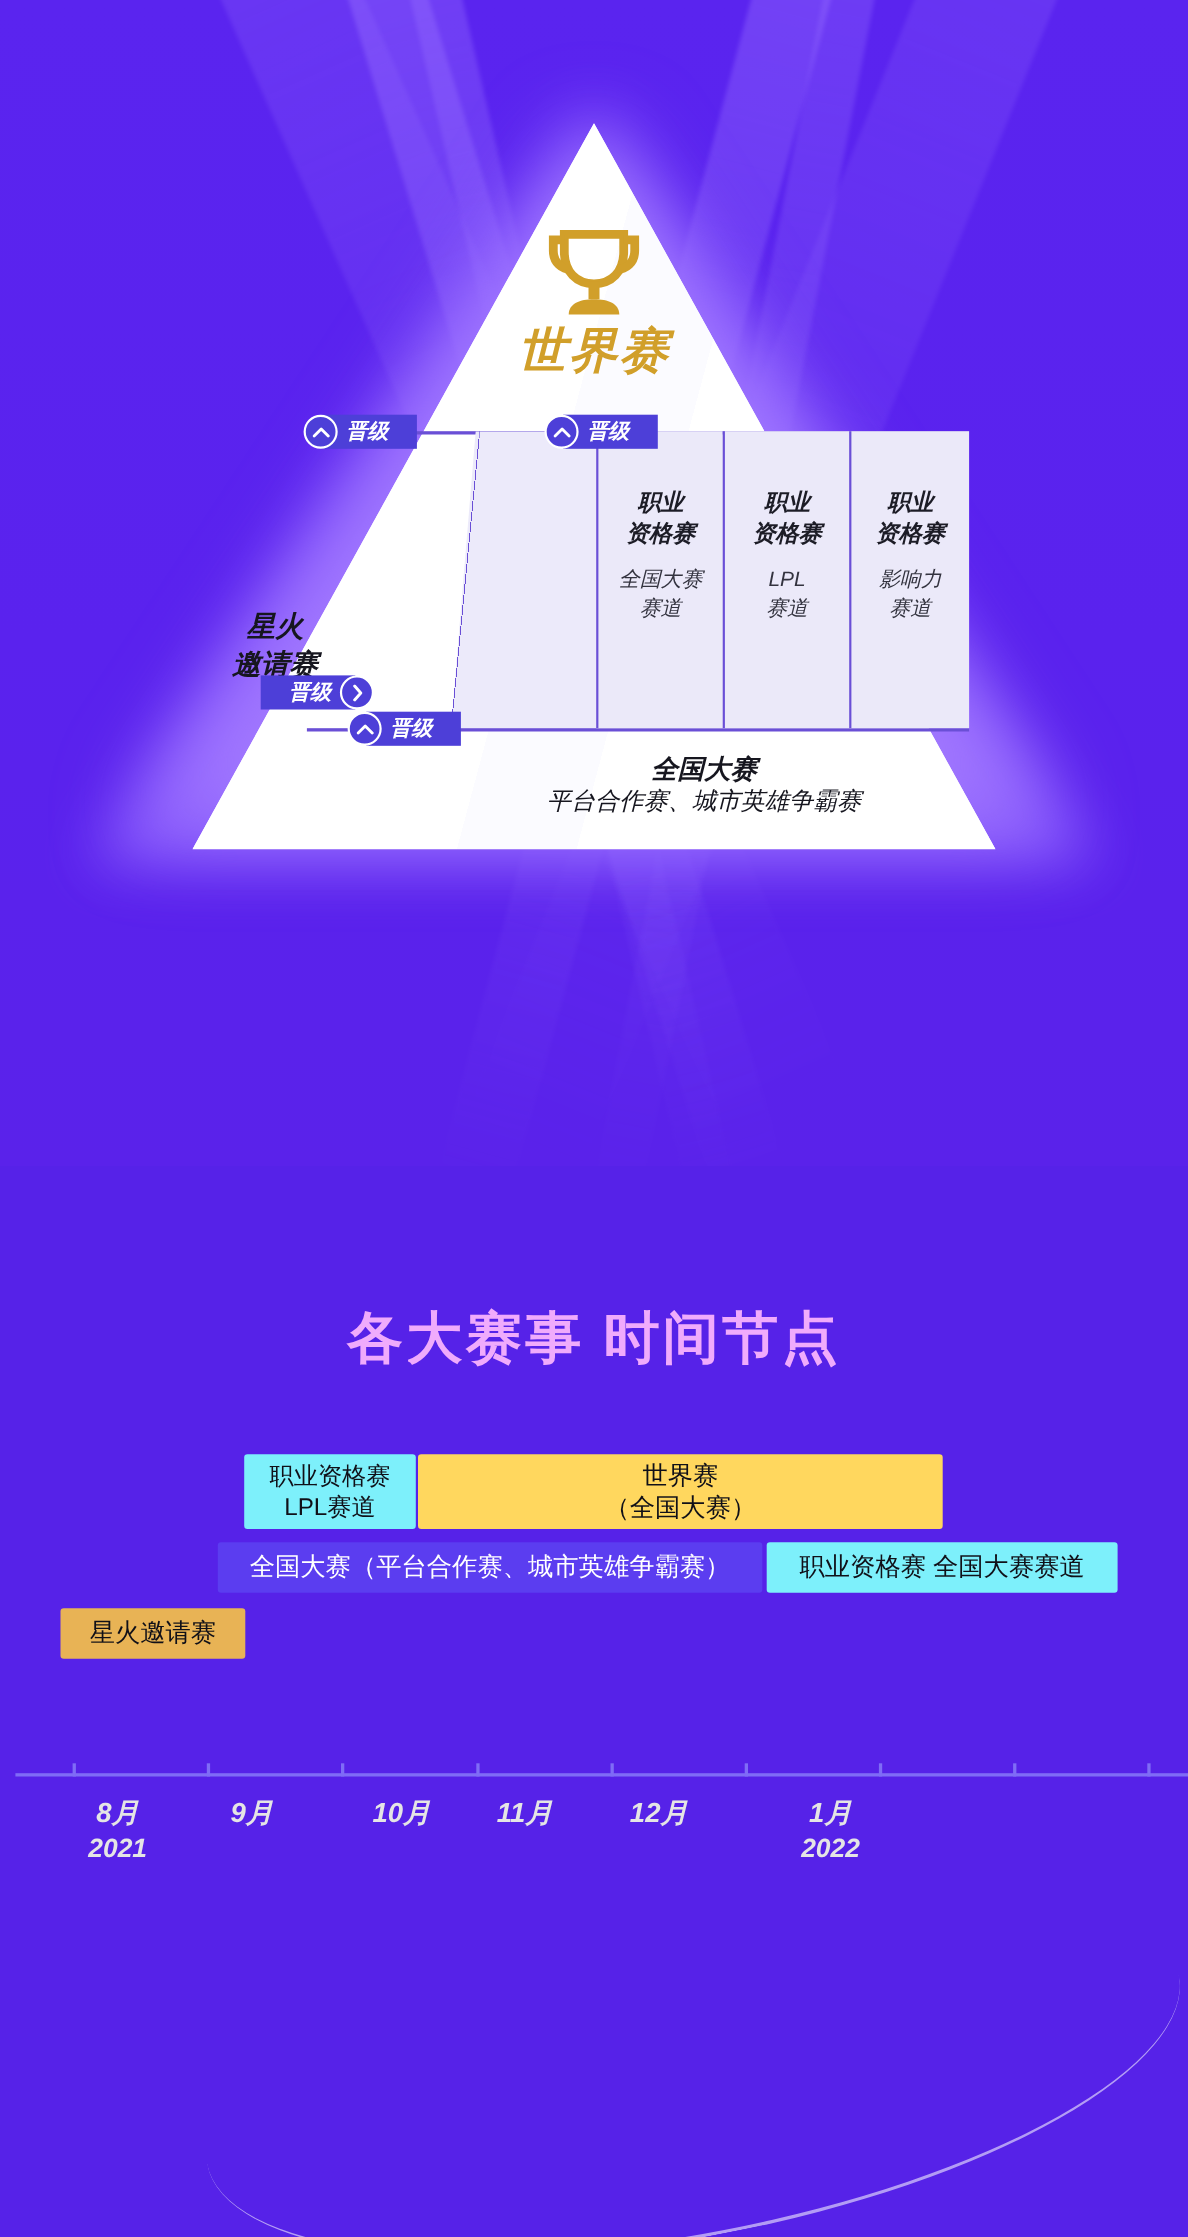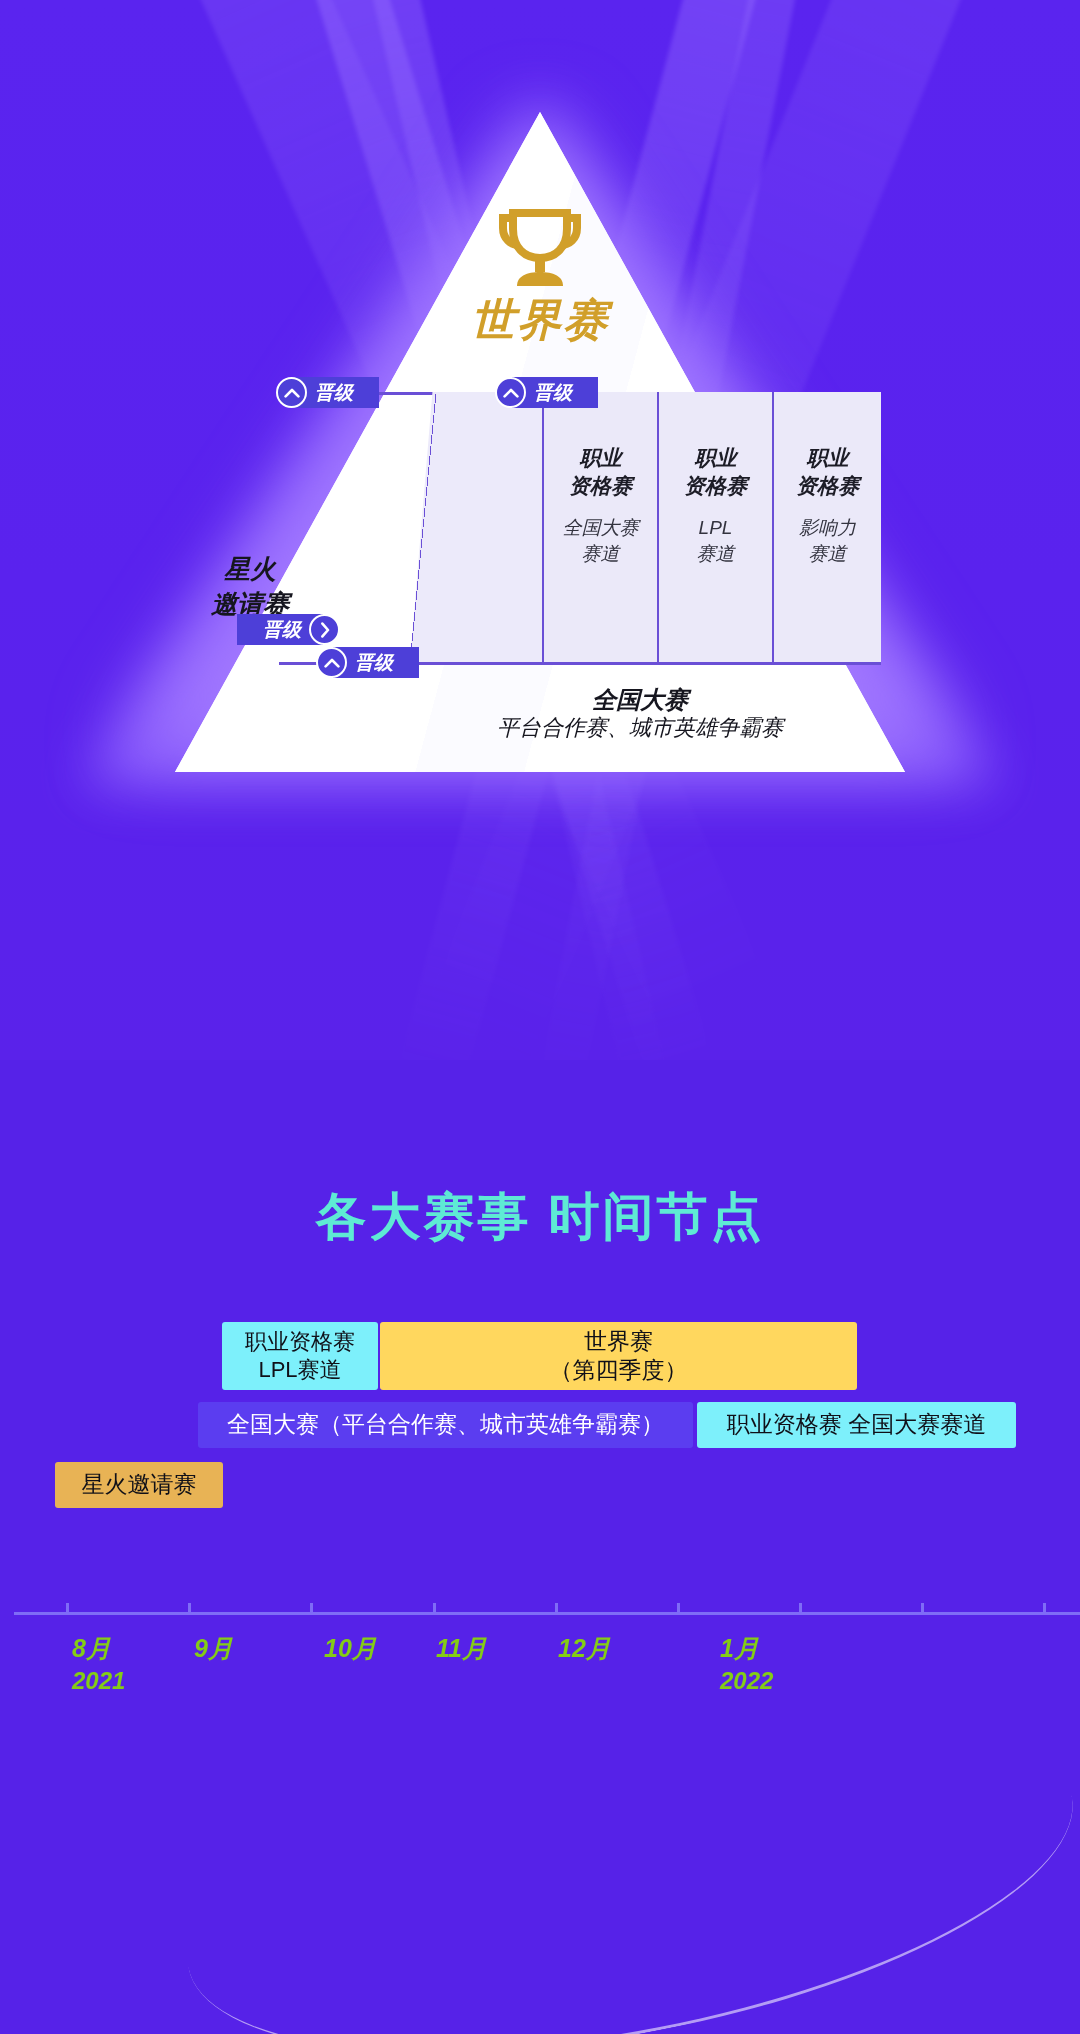--- a/index.html
+++ b/index.html
@@ -81,33 +81,33 @@
                display:flex;align-items:center;justify-content:center;z-index:2;flex:none;}
   .promo .circ svg{display:block;}
   .promo .lbl{position:relative;z-index:2;color:#ffffff;font-size:19px;font-weight:bold;
               font-style:italic;padding:0 10px 0 8px;line-height:31px;white-space:nowrap;}
   .promo.rev{flex-direction:row-reverse;}
   .promo.rev .chipbg{left:auto;right:17px;}
   .promo.rev .lbl{padding:0 8px 0 10px;}
 
   
   .headline{position:absolute;left:0;right:0;top:1183px;text-align:center;
-            color:#5eead4;font-size:51px;font-weight:bold;letter-spacing:3px;}
+            color:#f0abfc;font-size:51px;font-weight:bold;letter-spacing:3px;}
 
   
   .gantt{position:absolute;left:0;top:1322px;width:1080px;height:260px;}
   .bar{position:absolute;height:68px;box-sizing:border-box;display:flex;
        align-items:center;justify-content:center;text-align:center;
        border-radius:3px;line-height:1.28;}
   .bar.sm{height:46px;}
   .bar .t{padding:0 10px;}
   .axis{position:absolute;left:0;top:1612px;width:1080px;height:4px;}
   .axisline{position:absolute;left:14px;right:0;top:0;height:3px;background:#7f6cf6;}
   .tick{position:absolute;top:-9px;width:3px;height:12px;background:#7f6cf6;}
-  .mlabel{position:absolute;top:1632px;text-align:left;color:#84cc16;
+  .mlabel{position:absolute;top:1632px;text-align:center;color:#e5e5e5;
           font-style:italic;font-weight:bold;font-size:25px;line-height:1.3;}
   .mlabel .yr{display:block;font-size:24px;}
 
   
   .bottom{position:absolute;left:0;top:1760px;width:1080px;height:274px;overflow:hidden;}
   .swoosh{position:absolute;border-radius:50%;border:3px solid rgba(255,255,255,.92);}
 </style>
 </head>
 <body>
 
@@ -251,21 +251,21 @@
 
     <div class="bar" style="left:222px;top:0;width:156px;background:#7df0fb;color:#101018;font-size:22px;">
       <span class="t">
         <span>职业资格赛</span><br>
         <span>LPL赛道</span>
       </span>
     </div>
     <div class="bar" style="left:380px;top:0;width:477px;background:#ffd75e;color:#101018;font-size:23px;">
       <span class="t">
         <span>世界赛</span><br>
-        <span>（第四季度）</span>
+        <span>（全国大赛）</span>
       </span>
     </div>
 
     <div class="bar sm" style="left:198px;top:80px;width:495px;background:#5b3df0;color:#ffffff;font-size:23px;">
       <span class="t">全国大赛（平台合作赛、城市英雄争霸赛）</span>
     </div>
     <div class="bar sm" style="left:697px;top:80px;width:319px;background:#7df0fb;color:#101018;font-size:23px;">
       <span class="t">职业资格赛 全国大赛赛道</span>
     </div>
 

